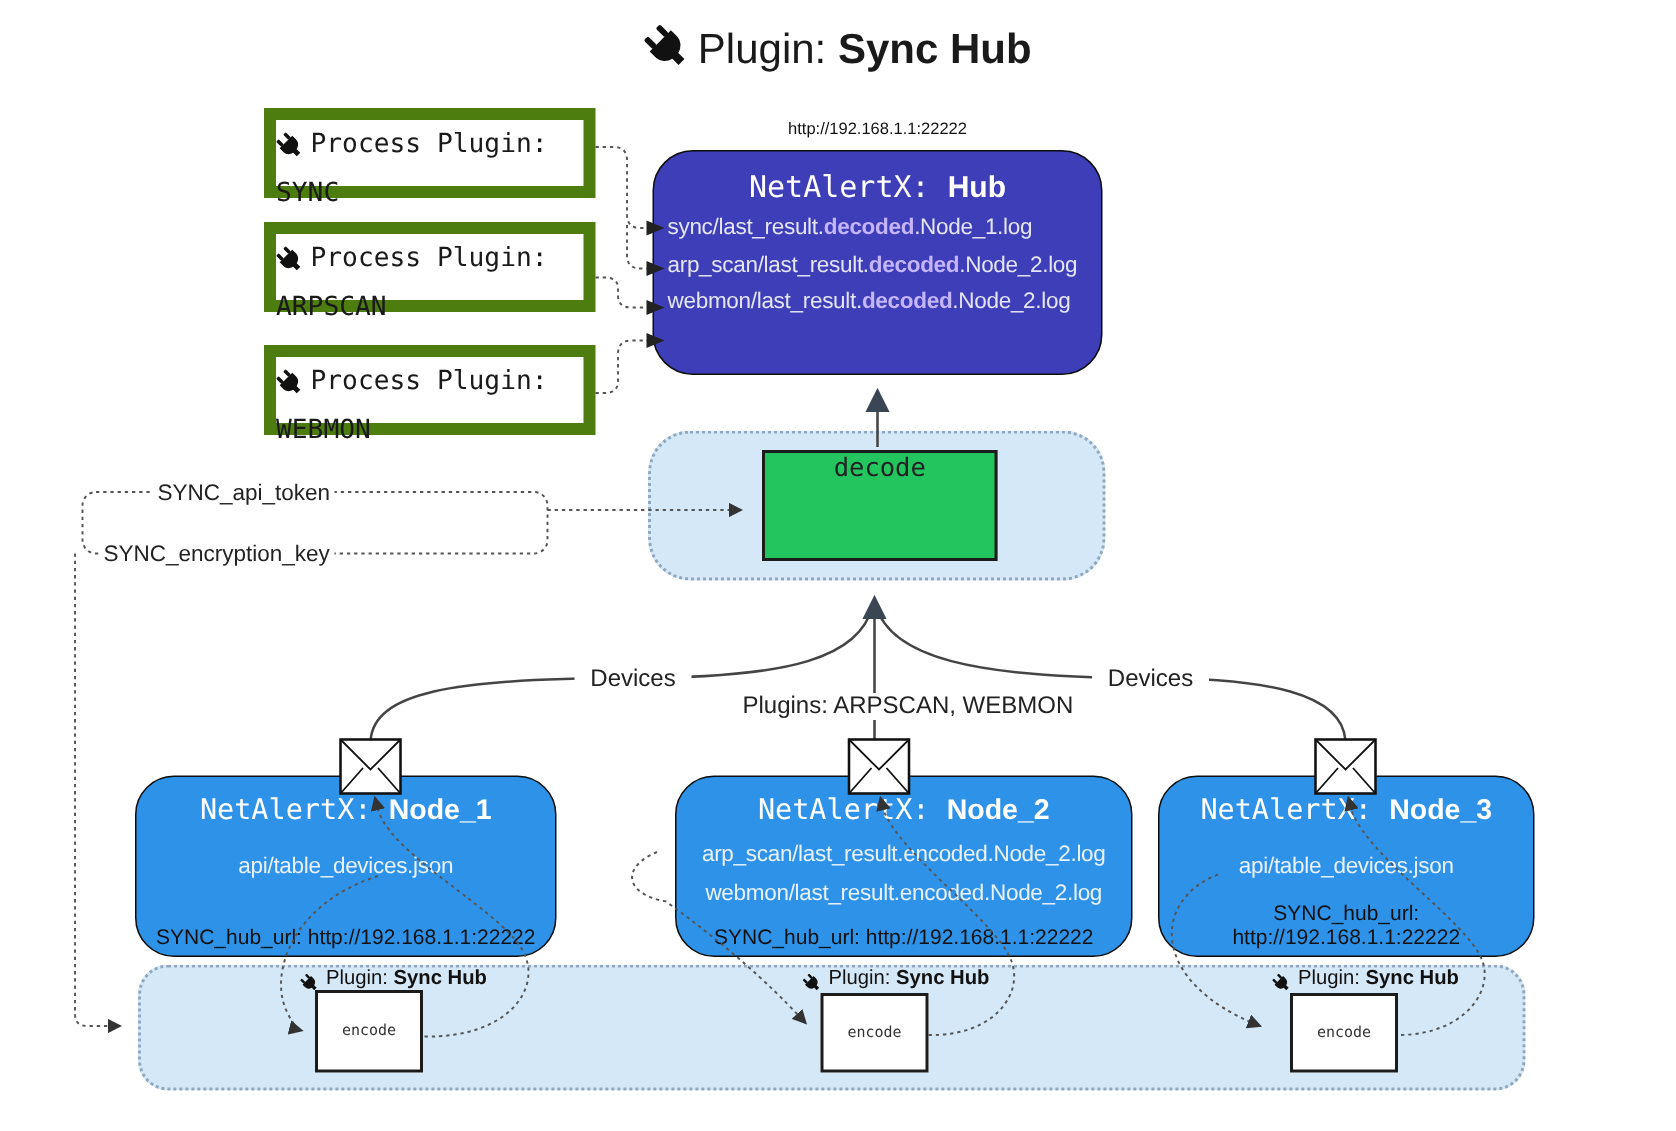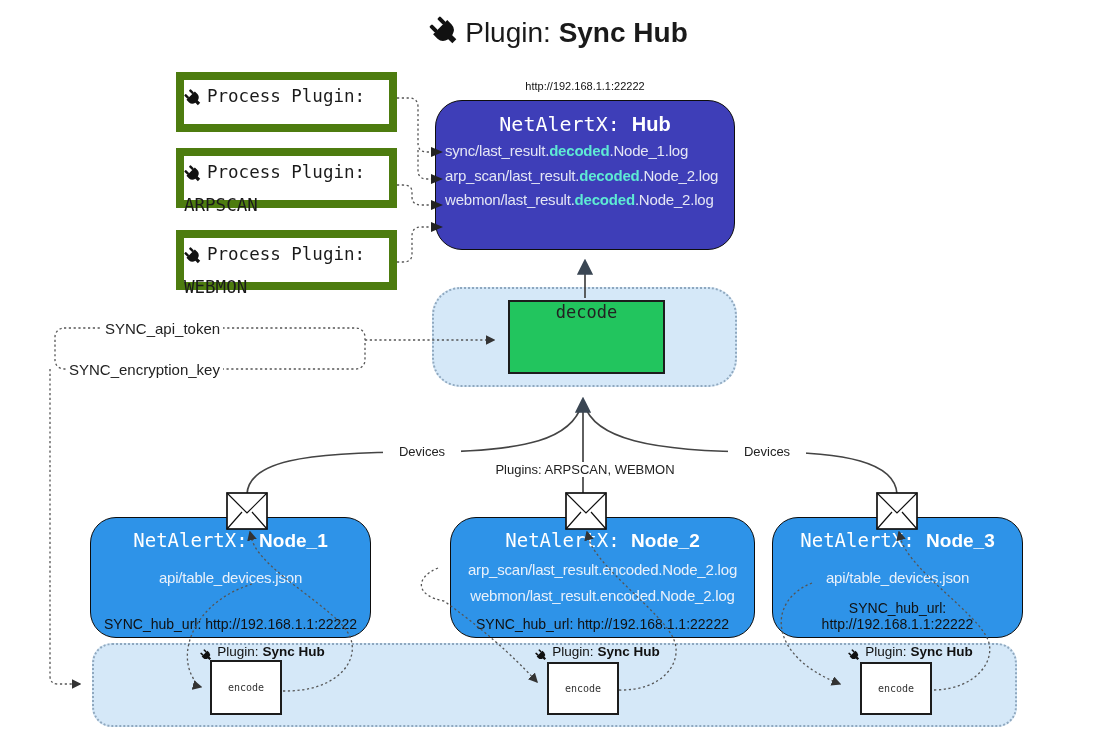--- a/index.html
+++ b/index.html
@@ -17,31 +17,31 @@
         font-size:17.5px;line-height:27px;padding-top:3px;}
   .pbox .l1{white-space:nowrap;}
   
   .huburl{left:460px;top:80px;width:250px;text-align:center;font-size:11px;color:#111;z-index:2;}
   .hub{left:435px;top:100px;width:300px;height:150px;background:#3E3EB8;border:1.6px solid #0d0d0d;
        border-radius:27px;box-sizing:border-box;z-index:2;color:#fff;}
   .hub .htitle{text-align:center;margin-top:11px;font-size:20px;white-space:nowrap;}
   .hub .htitle .bold{font-family:"Liberation Sans",sans-serif;font-weight:bold;}
   .hub .hfiles{margin-top:3px;padding-left:9px;font-size:15px;line-height:24.5px;color:#E4E6F5;
                letter-spacing:-0.2px;white-space:nowrap;}
-  .hub .hfiles b{color:#5eead4;text-align:center;}
+  .hub .hfiles b{color:#c4b5fd;text-align:center;}
   
   .dpanel{left:432px;top:287px;width:305px;height:100px;background:#D5E8F8;
           border:2px dotted #8FA8BF;border-radius:28px;box-sizing:border-box;z-index:2;}
   .dbox{left:508px;top:300px;width:157px;height:74px;background:#22c55e;border:2px solid #1c1c1c;
         box-sizing:border-box;z-index:3;display:flex;align-items:flex-start;justify-content:center;
         font-size:17px;color:#222;}
   
   .seclab{background:#fff;padding:0 3px;font-size:15px;color:#222;z-index:6;white-space:nowrap;}
   
-  .edgelab{background:#fff;padding:0 2px;font-size:13px;color:#222;z-index:6;text-align:center;white-space:nowrap;}
+  .edgelab{background:#fff;padding:0 2px;font-size:16px;color:#222;z-index:6;text-align:center;white-space:nowrap;}
   
   .node{background:#2E93E8;border:1.6px solid #0d0d0d;border-radius:26px;box-sizing:border-box;
         z-index:2;color:#fff;top:517px;height:121px;}
   .node .ntitle{text-align:center;margin-top:11px;font-size:19px;white-space:nowrap;}
   .node .ntitle .bold{font-family:"Liberation Sans",sans-serif;font-weight:bold;}
   .node .nfile{text-align:center;font-size:15px;color:#E9F1FB;letter-spacing:-0.2px;white-space:nowrap;}
   .node .nurl{position:absolute;left:0;right:0;bottom:5px;text-align:center;font-size:14px;color:#101010;}
   
   .band{left:92px;top:643px;width:925px;height:84px;background:#D5E8F8;
         border:2px dotted #8FA8BF;border-radius:20px;box-sizing:border-box;z-index:1;}
@@ -70,20 +70,21 @@
   </div>
 
   <div class="abs pbox mono" style="top:72px">
     <div class="l1"><span class="plug-ico"><svg width="19" height="19" viewBox="0 0 16 16">
             <g transform="rotate(-45 8 8)" fill="#111">
               <rect x="4.2" y="0.6" width="2" height="4.2" rx="0.6"></rect>
               <rect x="9.8" y="0.6" width="2" height="4.2" rx="0.6"></rect>
               <path d="M3,4.6 h10 v3.1 a5,4.4 0 0 1 -3.6,4 V14.6 h-2.8 v-2.9 A5,4.4 0 0 1 3,7.7 Z"></path>
             </g>
           </svg></span><span>Process Plugin:</span></div>
+    <div>SYNC</div>
   </div>
   <div class="abs pbox mono" style="top:148px">
     <div class="l1"><span class="plug-ico"><svg width="19" height="19" viewBox="0 0 16 16">
             <g transform="rotate(-45 8 8)" fill="#111">
               <rect x="4.2" y="0.6" width="2" height="4.2" rx="0.6"></rect>
               <rect x="9.8" y="0.6" width="2" height="4.2" rx="0.6"></rect>
               <path d="M3,4.6 h10 v3.1 a5,4.4 0 0 1 -3.6,4 V14.6 h-2.8 v-2.9 A5,4.4 0 0 1 3,7.7 Z"></path>
             </g>
           </svg></span><span>Process Plugin:</span></div>
     <div>ARPSCAN</div>

